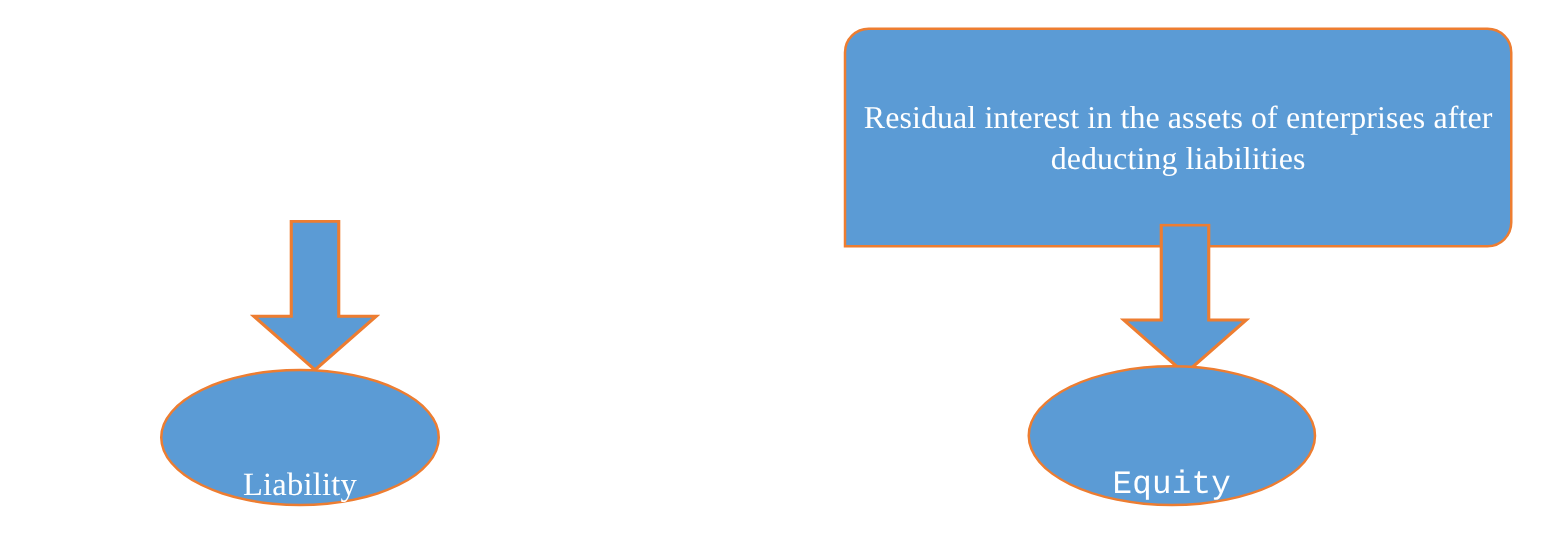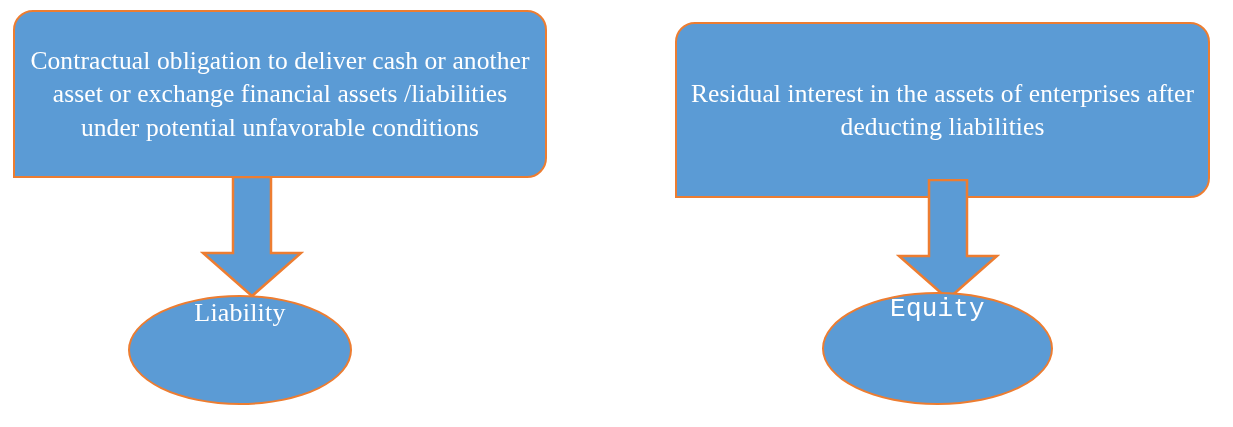--- a/index.html
+++ b/index.html
@@ -75,21 +75,21 @@
   .arrow svg { display: block; width: 100%; height: 100%; }
 
   
   .node-ellipse {
     position: absolute;
     box-sizing: border-box;
     background: #5B9BD5;
     border: 2px solid #ED7D31;
     border-radius: 50%;
     display: flex;
-    align-items: flex-start;
+    align-items: flex-end;
     justify-content: center;
   }
   #ellipse-liability {
     left: 128px;
     top: 295px;
     width: 224px;
     height: 110px;
   }
   #ellipse-equity {
     left: 822px;
@@ -104,23 +104,20 @@
     line-height: 1.2;
     text-align: center;
     letter-spacing: 0.2px;
   }
 </style>
 </head>
 <body>
 
 <div class="flow-column" id="flow-liability">
 
-  <div class="def-box" id="box-liability">
-    <span class="def-text">Contractual obligation to deliver cash or another asset or exchange financial assets /liabilities under potential unfavorable conditions</span>
-  </div>
 
   <div class="arrow" id="arrow-liability">
     <svg viewBox="0 0 104 122" xmlns="http://www.w3.org/2000/svg" aria-hidden="true">
       <path d="M 33 1 L 71 1 L 71 77 L 101 77 L 52 120 L 3 77 L 33 77 Z" fill="#5B9BD5" stroke="#ED7D31" stroke-width="2.5" stroke-linejoin="miter"></path>
     </svg>
   </div>
 
   <div class="node-ellipse" id="ellipse-liability">
     <span class="node-label">Liability</span>
   </div>

